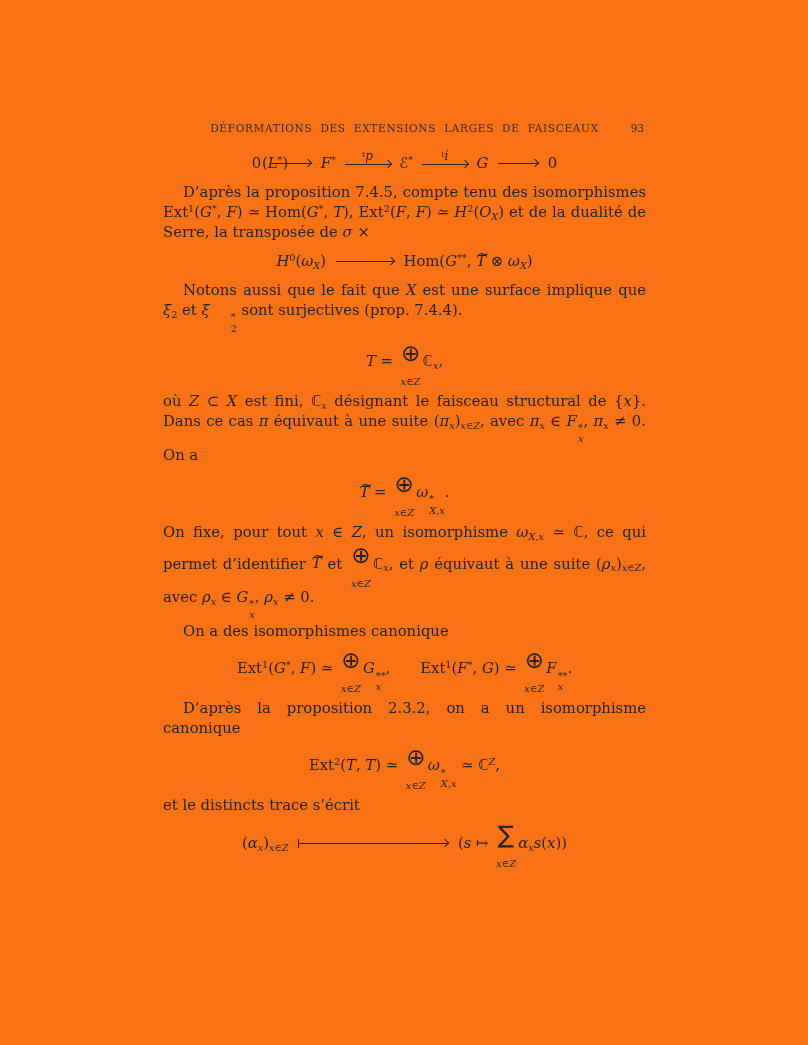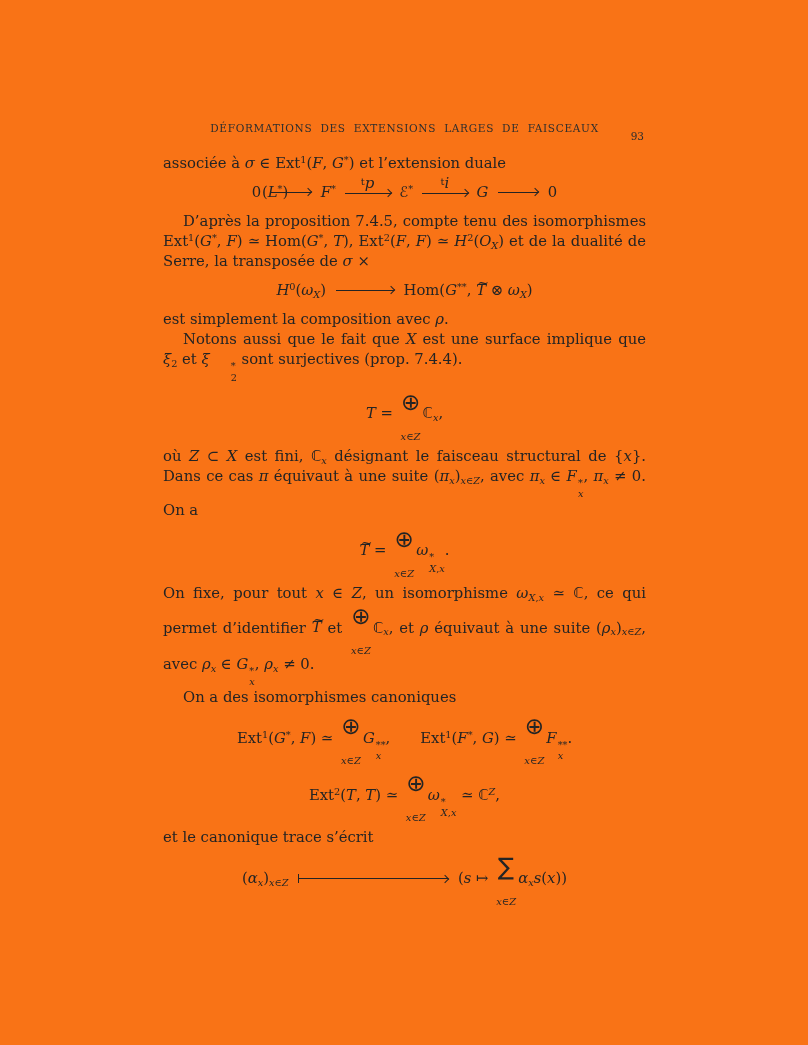--- a/index.html
+++ b/index.html
@@ -6,21 +6,21 @@
   html,body{background:#ffffff;}
   body{width:808px;height:1045px;overflow:hidden;}
   .page{position:relative;width:808px;height:1045px;background:#f97316;color:#242424;
         font-family:"DejaVu Serif","DejaVu Sans",serif;}
   .sheet{position:absolute;left:163px;top:122px;width:483px;}
 
   
   .running-head{position:relative;height:15px;margin-bottom:16px;font-size:10.5px;color:#2e2e2e;}
   .rh-title{position:absolute;left:50%;transform:translateX(-50%);white-space:nowrap;
             letter-spacing:0.7px;word-spacing:4px;}
-  .rh-page{position:absolute;right:2px;top:8px;}
+  .rh-page{position:absolute;right:2px;top:0;}
 
   
   .mtext{font-size:14.8px;line-height:20px;}
   p.mtext{text-align:justify;}
   p.indent{text-indent:20px;}
   i{font-style:italic;}
   sup,sub{font-size:0.66em;line-height:0;}
   sub{vertical-align:-0.3em;}
   sup{vertical-align:0.5em;}
 
@@ -37,33 +37,33 @@
   .arr{display:inline-block;position:relative;width:40px;height:12px;margin:0 5px;vertical-align:0;}
   .arr::before{content:"";position:absolute;left:0;right:0;bottom:4px;height:1px;background:#242424;}
   .arr::after{content:"";position:absolute;right:0;bottom:1.9px;width:5px;height:5px;
               border-top:1px solid #242424;border-right:1px solid #242424;transform:rotate(45deg);}
   .arr-m{width:58px;}
   .arr-l{width:150px;}
   .maps-bar{position:absolute;left:0;bottom:0.5px;width:1px;height:8.5px;background:#242424;}
 
   
   .xar{display:inline-block;position:relative;width:46px;height:14px;margin:0 4px;vertical-align:-1px;}
-  .xar-l{position:absolute;left:50%;bottom:7.5px;transform:translateX(-50%);font-size:15px;
+  .xar-l{position:absolute;left:50%;bottom:7.5px;transform:translateX(-50%);font-size:12px;
          line-height:1;white-space:nowrap;text-align:center;}
   .xar-l sup{vertical-align:0.35em;}
   .xar-line{position:absolute;left:0;right:0;bottom:4px;height:1px;background:#242424;}
   .xar-line::after{content:"";position:absolute;right:0;top:-3px;width:5px;height:5px;
               border-top:1px solid #242424;border-right:1px solid #242424;transform:rotate(45deg);}
 
   
   .bigop{display:inline-flex;flex-direction:column;align-items:center;vertical-align:middle;
          margin:0 2px 0 3px;transform:translateY(2px);}
   .bo-sym{font-size:23px;line-height:1;font-family:"DejaVu Sans",sans-serif;}
   .bo-sum{font-size:24px;}
-  .bo-lim{font-size:10px;line-height:1;margin-top:18px;white-space:nowrap;}
+  .bo-lim{font-size:10px;line-height:1;margin-top:12px;white-space:nowrap;}
 
   
   .ss{display:inline-flex;flex-direction:column;align-items:flex-start;font-size:0.66em;
       line-height:1.15;vertical-align:-0.55em;margin-left:1px;}
   .ss span{display:block;}
 
   
   .tw{position:relative;display:inline-block;}
   .tm{position:absolute;left:50%;top:-0.52em;transform:translateX(-32%);font-size:0.95em;font-style:normal;}
 
@@ -73,34 +73,32 @@
 <body>
 
 <div class="page">
   <div class="sheet">
 
     <div class="running-head">
       <span class="rh-title">DÉFORMATIONS DES EXTENSIONS LARGES DE FAISCEAUX</span>
       <span class="rh-page">93</span>
     </div>
 
-    <p class="mtext">associée à  <i>σ</i> ∈ Ext<sup>1</sup>(<i>F</i>, <i>G</i><sup>*</sup>)  et l’extension duale</p>
 
     <div class="eq">
       <span class="eqtag mtext">(<i>L</i><sup>*</sup>)</span>
       <span class="mtext">0 <span class="arr"></span> <i>F</i><sup>*</sup> <span class="xar"><span class="xar-l"><sup>t</sup><i>p</i></span><span class="xar-line"></span></span> <span class="scr">ℰ</span><sup>*</sup> <span class="xar"><span class="xar-l"><sup>t</sup><i>i</i></span><span class="xar-line"></span></span> <i>G</i> <span class="arr"></span> 0</span>
     </div>
 
     <p class="mtext indent">D’après la proposition 7.4.5, compte tenu des isomorphismes Ext<sup>1</sup>(<i>G</i><sup>*</sup>, <i>F</i>) ≃ Hom(<i>G</i><sup>*</sup>, <i>T</i>), Ext<sup>2</sup>(<i>F</i>, <i>F</i>) ≃ <i>H</i><sup>2</sup>(<i>O</i><sub><i>X</i></sub>)  et de la dualité de Serre, la transposée de <i>σ</i> ×</p>
 
     <div class="eq">
       <span class="mtext"><i>H</i><sup>0</sup>(<i>ω</i><sub><i>X</i></sub>) <span class="arr arr-m"></span> Hom(<i>G</i><sup>**</sup>, <span class="tw"><span class="tm">~</span><i>T</i></span> ⊗ <i>ω</i><sub><i>X</i></sub>)</span>
     </div>
 
-    <p class="mtext">est simplement la composition avec <i>ρ</i>.</p>
     <p class="mtext indent">Notons aussi que le fait que <i>X</i> est une surface implique que <i>ξ</i><sub>2</sub> et <i>ξ</i><span class="ss">
           <span>*</span>
           <span>2</span>
         </span> sont surjectives (prop. 7.4.4).</p>
 
     <div class="eq tight">
       <span class="mtext"><i>T</i> = <span class="bigop">
             <span class="bo-sym">⊕</span>
             <span class="bo-lim"><i>x</i>∈<i>Z</i></span>
           </span><span class="bb">ℂ</span><sub><i>x</i></sub>,</span>
@@ -121,50 +119,51 @@
           </span>.</span>
     </div>
 
     <p class="mtext">On fixe, pour tout <i>x</i> ∈ <i>Z</i>, un isomorphisme  <i>ω</i><sub><i>X</i>,<i>x</i></sub> ≃ <span class="bb">ℂ</span>, ce qui permet d’identifier <span class="tw"><span class="tm">~</span><i>T</i></span> et <span class="bigop">
           <span class="bo-sym">⊕</span>
           <span class="bo-lim"><i>x</i>∈<i>Z</i></span>
         </span><span class="bb">ℂ</span><sub><i>x</i></sub>, et <i>ρ</i> équivaut à une suite (<i>ρ</i><sub><i>x</i></sub>)<sub><i>x</i>∈<i>Z</i></sub>, avec <i>ρ</i><sub><i>x</i></sub> ∈ <i>G</i><span class="ss">
           <span>*</span>
           <span><i>x</i></span>
         </span>, <i>ρ</i><sub><i>x</i></sub> ≠ 0.</p>
-    <p class="mtext indent">On a des isomorphismes canoniques</p>
+    <p class="mtext indent">On a des isomorphismes canonique</p>
 
     <div class="eq tight">
       <span class="mtext">Ext<sup>1</sup>(<i>G</i><sup>*</sup>, <i>F</i>) ≃ <span class="bigop">
             <span class="bo-sym">⊕</span>
             <span class="bo-lim"><i>x</i>∈<i>Z</i></span>
           </span><i>G</i><span class="ss">
             <span>**</span>
             <span><i>x</i></span>
           </span>,<span class="sp"></span>Ext<sup>1</sup>(<i>F</i><sup>*</sup>, <i>G</i>) ≃ <span class="bigop">
             <span class="bo-sym">⊕</span>
             <span class="bo-lim"><i>x</i>∈<i>Z</i></span>
           </span><i>F</i><span class="ss">
             <span>**</span>
             <span><i>x</i></span>
           </span>.</span>
     </div>
 
+    <p class="mtext indent">D’après la proposition 2.3.2, on a un isomorphisme canonique</p>
 
     <div class="eq tight">
       <span class="mtext">Ext<sup>2</sup>(<i>T</i>, <i>T</i>) ≃ <span class="bigop">
             <span class="bo-sym">⊕</span>
             <span class="bo-lim"><i>x</i>∈<i>Z</i></span>
           </span><i>ω</i><span class="ss">
             <span>*</span>
             <span><i>X</i>,<i>x</i></span>
           </span> ≃ <span class="bb">ℂ</span><sup><i>Z</i></sup>,</span>
     </div>
 
-    <p class="mtext">et le canonique trace s’écrit</p>
+    <p class="mtext">et le distincts trace s’écrit</p>
 
 
     <div class="eq tight">
       <span class="mtext">(<i>α</i><sub><i>x</i></sub>)<sub><i>x</i>∈<i>Z</i></sub> <span class="arr arr-l"><span class="maps-bar"></span></span> (<i>s</i> ↦ <span class="bigop">
             <span class="bo-sym bo-sum">∑</span>
             <span class="bo-lim"><i>x</i>∈<i>Z</i></span>
           </span><i>α</i><sub><i>x</i></sub><i>s</i>(<i>x</i>))</span>
     </div>
 
   </div>

